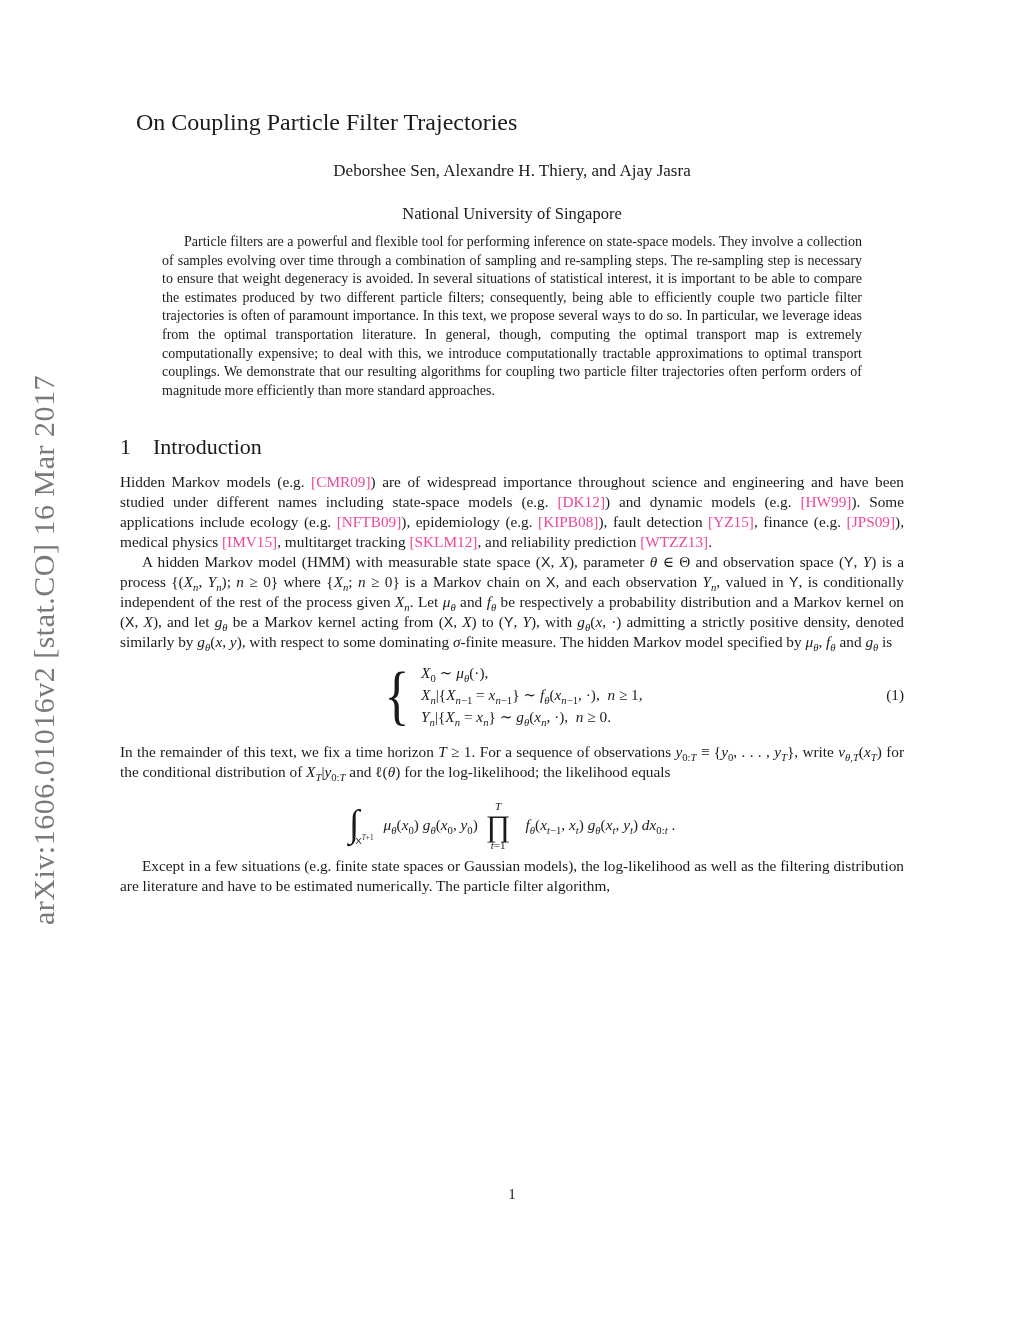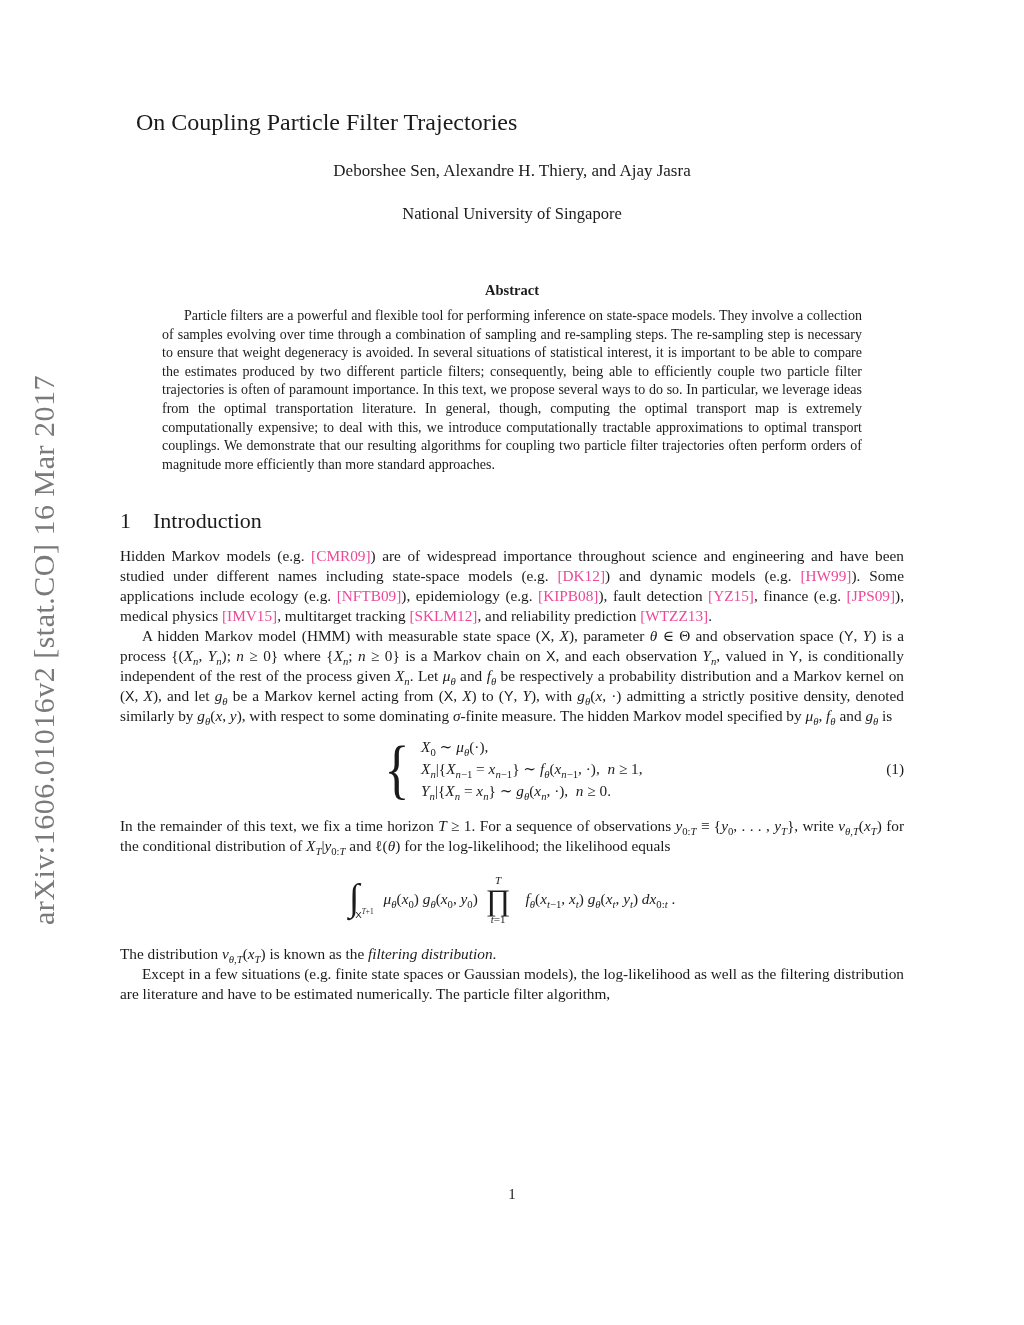--- a/index.html
+++ b/index.html
@@ -142,21 +142,20 @@
   <div class="column">
 
     <h1 class="title">On Coupling Particle Filter Trajectories</h1>
 
     <div class="authors">Deborshee Sen, Alexandre H. Thiery, and Ajay Jasra</div>
 
     <div class="affiliation">
       <div>National University of Singapore</div>
     </div>
 
-    <div class="abstract-heading">Abstract</div>
 
     <div class="abstract-body">Particle filters are a powerful and flexible tool for performing inference on state-space models. They involve a collection of samples evolving over time through a combination of sampling and re-sampling steps. The re-sampling step is necessary to ensure that weight degeneracy is avoided. In several situations of statistical interest, it is important to be able to compare the estimates produced by two different particle filters; consequently, being able to efficiently couple two particle filter trajectories is often of paramount importance. In this text, we propose several ways to do so. In particular, we leverage ideas from the optimal transportation literature. In general, though, computing the optimal transport map is extremely computationally expensive; to deal with this, we introduce computationally tractable approximations to optimal transport couplings. We demonstrate that our resulting algorithms for coupling two particle filter trajectories often perform orders of magnitude more efficiently than more standard approaches.</div>
 
     <div class="section-heading">
       <span class="sec-num">1</span><span>Introduction</span>
     </div>
 
     <p class="para first">Hidden Markov models (e.g. <span class="cite">[CMR09]</span>) are of widespread importance throughout science and engineering and have been studied under different names including state-space models (e.g. <span class="cite">[DK12]</span>) and dynamic models (e.g. <span class="cite">[HW99]</span>). Some applications include ecology (e.g. <span class="cite">[NFTB09]</span>), epidemiology (e.g. <span class="cite">[KIPB08]</span>), fault detection <span class="cite">[YZ15]</span>, finance (e.g. <span class="cite">[JPS09]</span>), medical physics <span class="cite">[IMV15]</span>, multitarget tracking <span class="cite">[SKLM12]</span>, and reliability prediction <span class="cite">[WTZZ13]</span>.</p>
 
     <p class="para indent">A hidden Markov model (HMM) with measurable state space (<span class="sf">X</span>, <i class="cal">X</i>), parameter <i>θ</i> ∈ Θ and observation space (<span class="sf">Y</span>, <i class="cal">Y</i>) is a process {(<i>X</i><sub><i>n</i></sub>, <i>Y</i><sub><i>n</i></sub>); <i>n</i> ≥ 0} where {<i>X</i><sub><i>n</i></sub>; <i>n</i> ≥ 0} is a Markov chain on <span class="sf">X</span>, and each observation <i>Y</i><sub><i>n</i></sub>, valued in <span class="sf">Y</span>, is conditionally independent of the rest of the process given <i>X</i><sub><i>n</i></sub>. Let <i>μ</i><sub><i>θ</i></sub> and <i>f</i><sub><i>θ</i></sub> be respectively a probability distribution and a Markov kernel on (<span class="sf">X</span>, <i class="cal">X</i>), and let <i>g</i><sub><i>θ</i></sub> be a Markov kernel acting from (<span class="sf">X</span>, <i class="cal">X</i>) to (<span class="sf">Y</span>, <i class="cal">Y</i>), with <i>g</i><sub><i>θ</i></sub>(<i>x</i>, ·) admitting a strictly positive density, denoted similarly by <i>g</i><sub><i>θ</i></sub>(<i>x</i>, <i>y</i>), with respect to some dominating <i>σ</i>-finite measure. The hidden Markov model specified by <i>μ</i><sub><i>θ</i></sub>, <i>f</i><sub><i>θ</i></sub> and <i>g</i><sub><i>θ</i></sub> is</p>
@@ -180,21 +179,20 @@
         <span class="int-sub"><span class="sf">X</span><sup><i>T</i>+1</sup></span>
       <span class="eq-frag pre"><i>μ</i><sub><i>θ</i></sub>(<i>x</i><sub>0</sub>) <i>g</i><sub><i>θ</i></sub>(<i>x</i><sub>0</sub>, <i>y</i><sub>0</sub>)</span>
       <span class="prod">
         <span class="prod-top"><i>T</i></span>
         <span class="prod-sign">∏</span>
         <span class="prod-bottom"><i>t</i>=1</span>
       </span>
       <span class="eq-frag post"><i>f</i><sub><i>θ</i></sub>(<i>x</i><sub><i>t</i>−1</sub>, <i>x</i><sub><i>t</i></sub>) <i>g</i><sub><i>θ</i></sub>(<i>x</i><sub><i>t</i></sub>, <i>y</i><sub><i>t</i></sub>) <i>dx</i><sub>0:<i>t</i></sub> .</span>
     </div>
 
-    <p class="para after-eq">The distribution <i>ν</i><sub><i>θ</i>,<i>T</i></sub>(<i>x</i><sub><i>T</i></sub>) is known as the <i>filtering distribution</i>.</p>
 
     <p class="para indent">Except in a few situations (e.g. finite state spaces or Gaussian models), the log-likelihood as well as the filtering distribution are literature and have to be estimated numerically. The particle filter algorithm,</p>
 
   </div>
 
   <div class="page-number">1</div>
 
 </div>
 
 </body></html>

